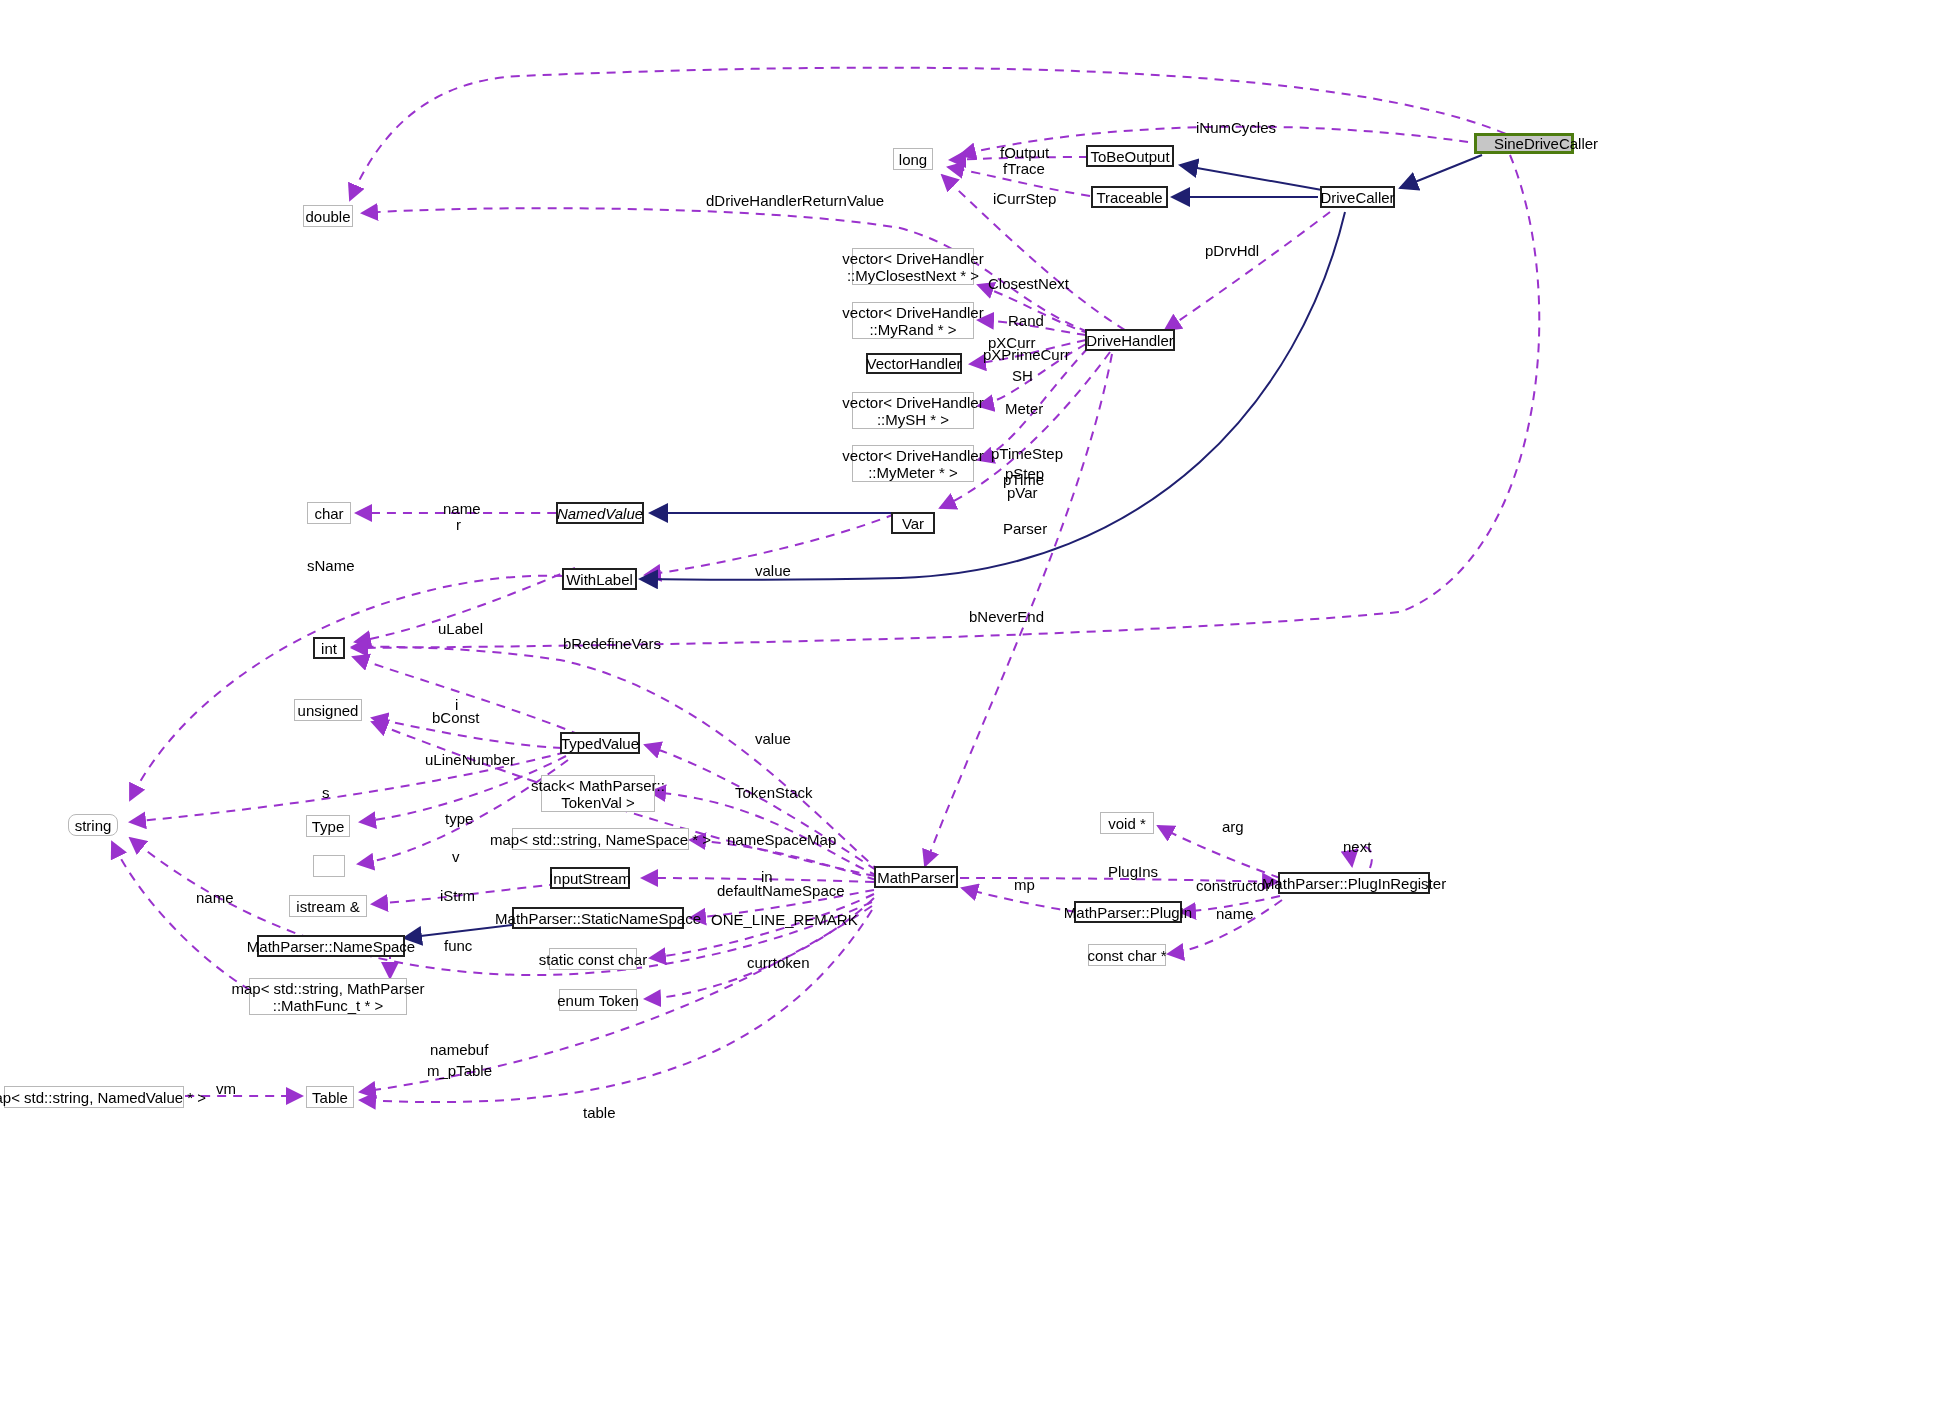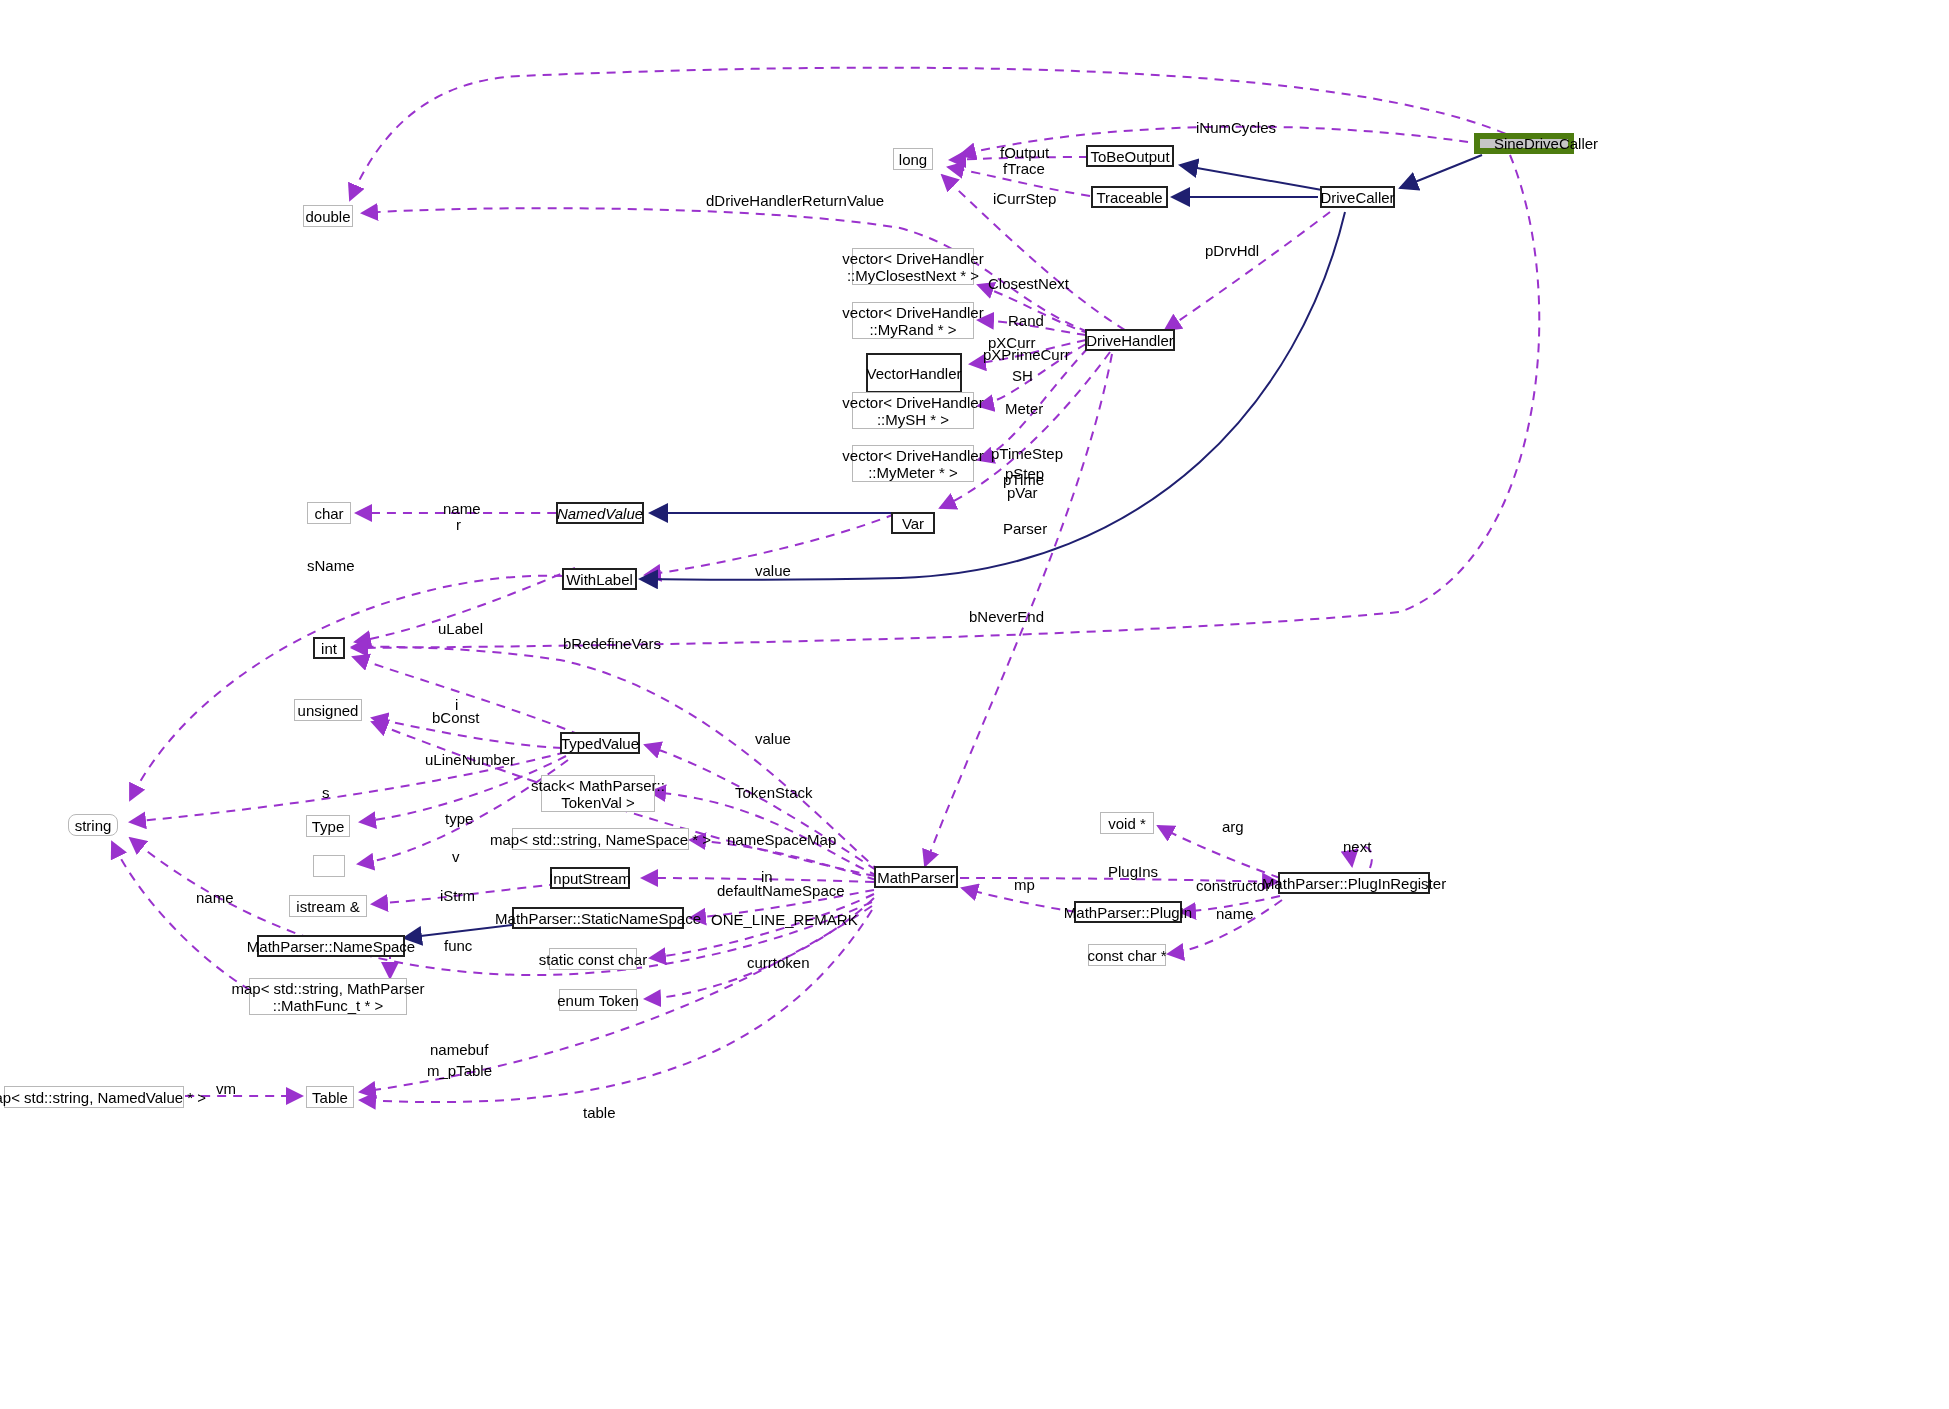--- a/index.html
+++ b/index.html
@@ -18,21 +18,21 @@
     text-align:center;
     background:#ffffff;
     color:#000000;
     font-size:15px;
     line-height:17px;
     white-space:pre;
     letter-spacing:0px;
   }
   .node.thin{border:1px solid #b8b8b8;}
   .node.bold{border:2px solid #202020;}
-  .node.current{border:6px solid #4d7c0f;background:#c6c6c6;padding-left:44px;}
+  .node.current{border:3px solid #4d7c0f;background:#c6c6c6;padding-left:44px;}
   .edgelabel{
     position:absolute;
     font-size:15px;
     line-height:17px;
     color:#000000;
     white-space:pre;
     text-align:center;
   }
 </style>
 </head>
@@ -166,21 +166,21 @@
   <div class="node bold" style="left:1086px;top:145px;width:88px;height:22px;">ToBeOutput</div>
   <div class="node bold" style="left:1091px;top:186px;width:77px;height:22px;">Traceable</div>
   <div class="node thin" style="left:893px;top:148px;width:40px;height:22px;">long</div>
   <div class="node thin" style="left:303px;top:205px;width:50px;height:22px;">double</div>
   <div class="node bold" style="left:1085px;top:329px;width:90px;height:22px;">DriveHandler</div>
 
   <div class="node thin" style="left:852px;top:248px;width:122px;height:37px;">vector&lt; DriveHandler
 ::MyClosestNext * &gt;</div>
   <div class="node thin" style="left:852px;top:302px;width:122px;height:37px;">vector&lt; DriveHandler
 ::MyRand * &gt;</div>
-  <div class="node bold" style="left:866px;top:353px;width:96px;height:40px;">VectorHandler</div>
+  <div class="node bold" style="left:866px;top:353px;width:96px;height:21px;">VectorHandler</div>
   <div class="node thin" style="left:852px;top:392px;width:122px;height:37px;">vector&lt; DriveHandler
 ::MySH * &gt;</div>
   <div class="node thin" style="left:852px;top:445px;width:122px;height:37px;">vector&lt; DriveHandler
 ::MyMeter * &gt;</div>
 
   <div class="node thin" style="left:307px;top:502px;width:44px;height:22px;">char</div>
   <div class="node bold" style="left:556px;top:502px;width:88px;height:22px;font-style:italic;">NamedValue</div>
   <div class="node bold" style="left:891px;top:512px;width:44px;height:22px;">Var</div>
   <div class="node bold" style="left:562px;top:568px;width:75px;height:22px;">WithLabel</div>
 

